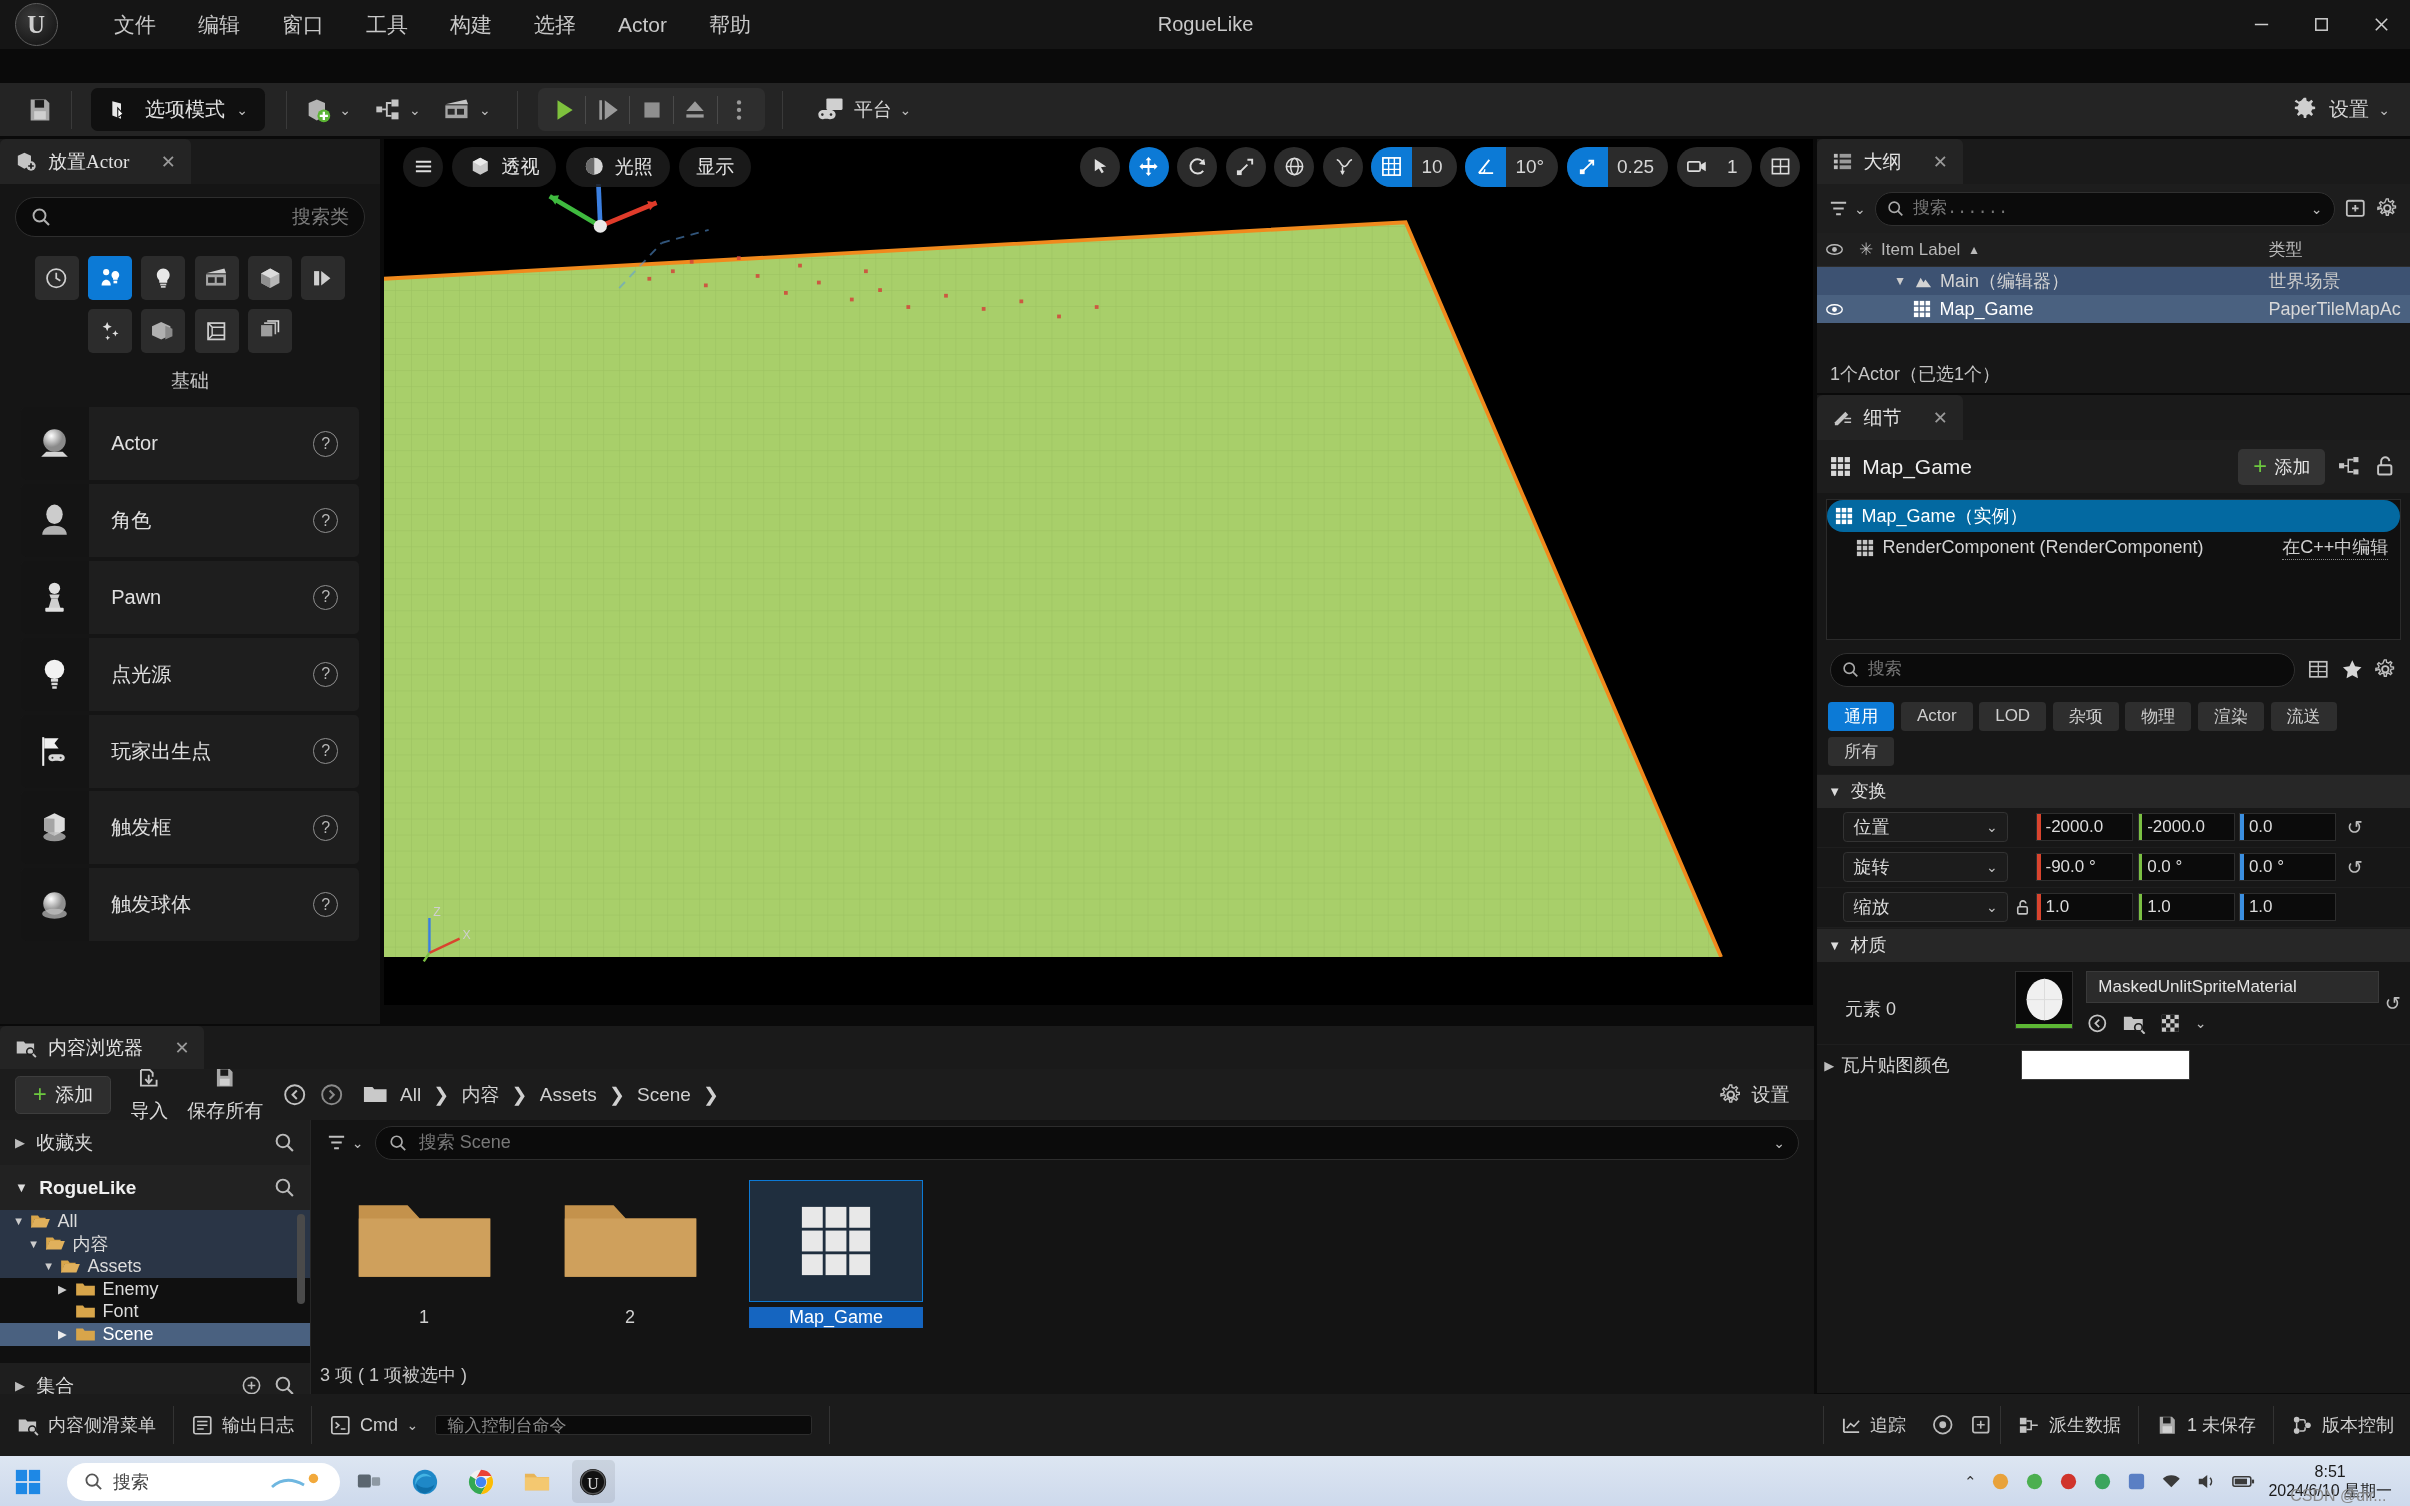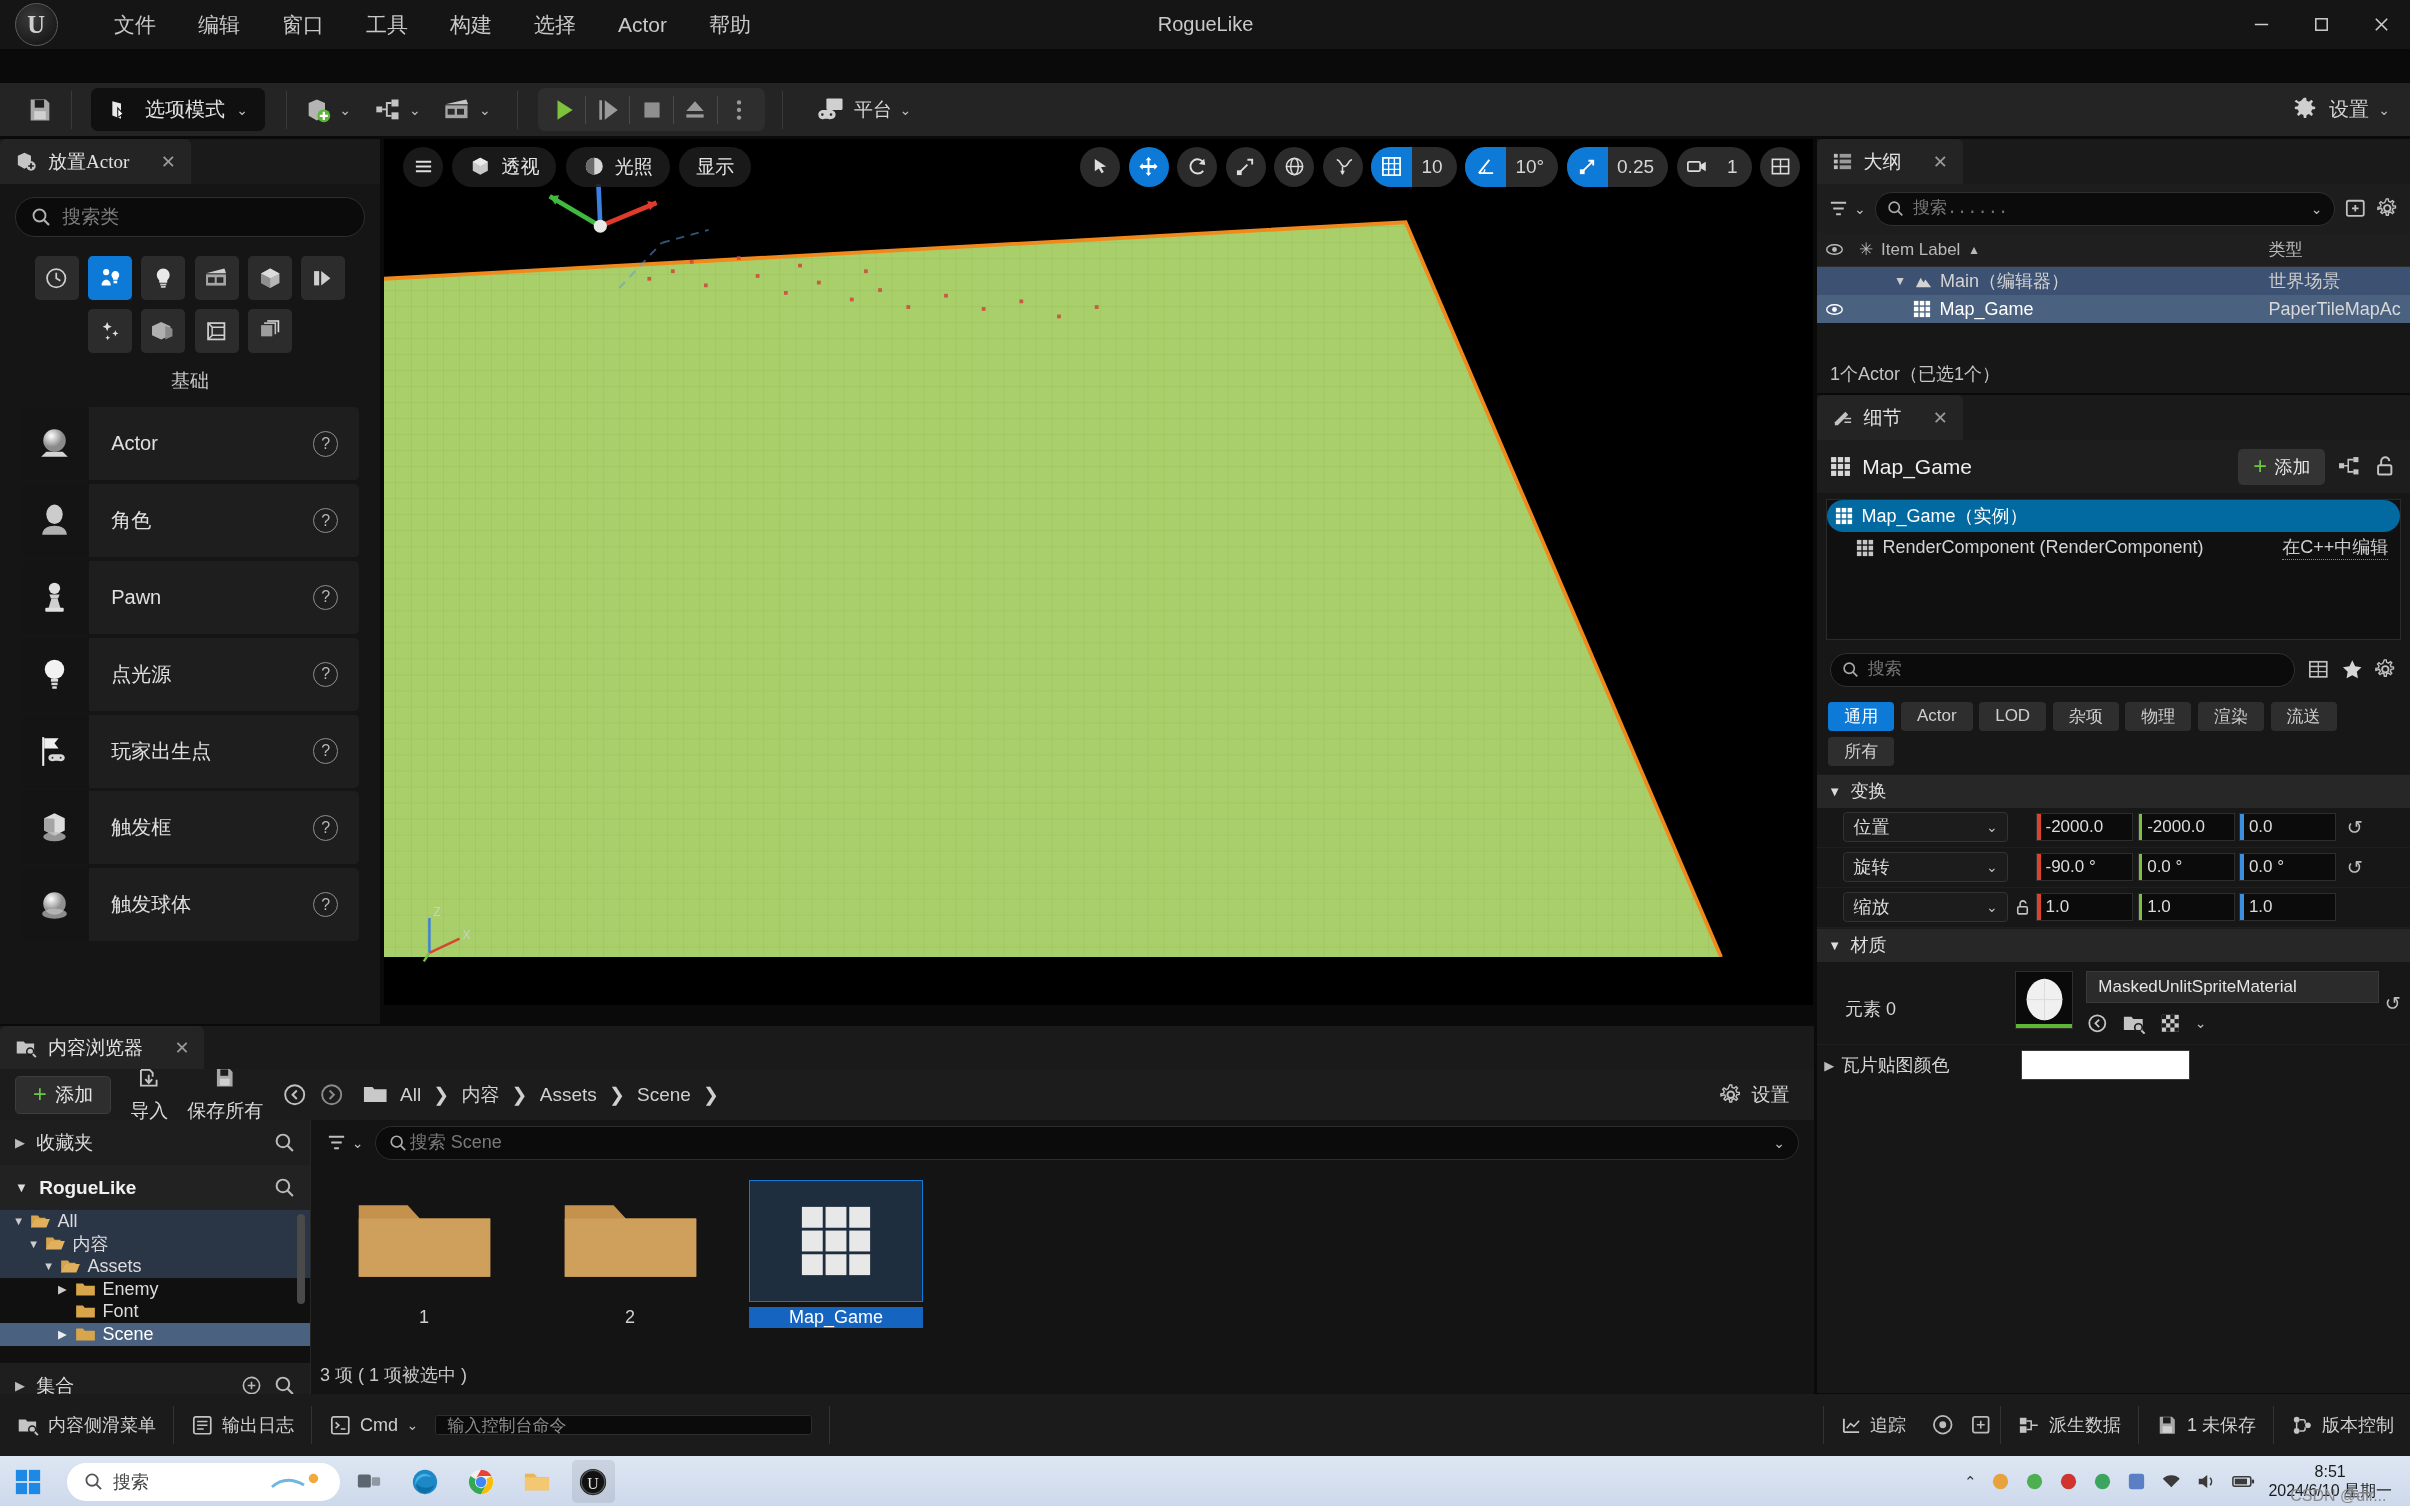--- a/index.html
+++ b/index.html
@@ -99,21 +99,21 @@
     background: #151515;
   }
   .place-tabstrip { height: 45px; background: #1a1a1a; font-family: Liberation Serif, serif; }
   .place-body { padding: 13px 15px 0 15px; }
   .search-box {
     height: 40px; background: #0b0b0b; border: 0.9px solid #2e2e2e; border-radius: 20px;
     display: flex; align-items: center; padding: 0 15px; gap: 11.3px;
   }
   .search-box input {
     background: transparent; border: none; outline: none; flex: 1;
-    font-size: 19px; color: #ef4444; font-family: inherit;
+    font-size: 19px; color: #ef4444; font-family: inherit; text-align: right;
   }
   .search-box input::placeholder { color: #7d7d7d; }
   .cat-grid {
     display: flex; flex-wrap: wrap; gap: 9.4px; justify-content: center;
     margin-top: 19px; padding: 0 13px;
   }
   .cat-btn {
     width: 44px; height: 44px; background: #2c2c2c; border-radius: 4.7px;
     display: flex; align-items: center; justify-content: center;
   }
@@ -274,21 +274,21 @@
     padding: 0 15px; background: #1e1e1e; font-size: 19px; color: #dcdcdc;
   }
   .tree { background: #101010; height: 153px; overflow: hidden; position: relative; }
   .tnode { display: flex; align-items: center; height: 22.6px; font-size: 18px; color: #dcdcdc; }
   .tnode.hl { background: #2a3546; }
   .tnode.sel { background: #4a6180; }
   .cb-right { flex: 1; background: #141414; }
   .cb-searchbar { display: flex; align-items: center; gap: 11.3px; height: 45px; padding: 0 15px; }
   .cb-search {
     flex: 1; height: 34px; background: #0b0b0b; border: 0.9px solid #2d2d2d;
-    border-radius: 17px; display: flex; align-items: center; padding: 0 13px; gap: 3px;
+    border-radius: 17px; display: flex; align-items: center; padding: 0 13px; gap: 12px;
   }
   .cb-search input {
     flex: 1; background: transparent; border: none; outline: none;
     font-size: 18px; color: #ccc; font-family: inherit;
   }
   .cb-search input::placeholder { color: #787878; }
   .assets { display: flex; gap: 32px; padding: 15px 0 0 26px; }
   .asset { width: 174px; }
   .asset-thumb {
     width: 174px; height: 122px; display: flex; align-items: center; justify-content: center;

